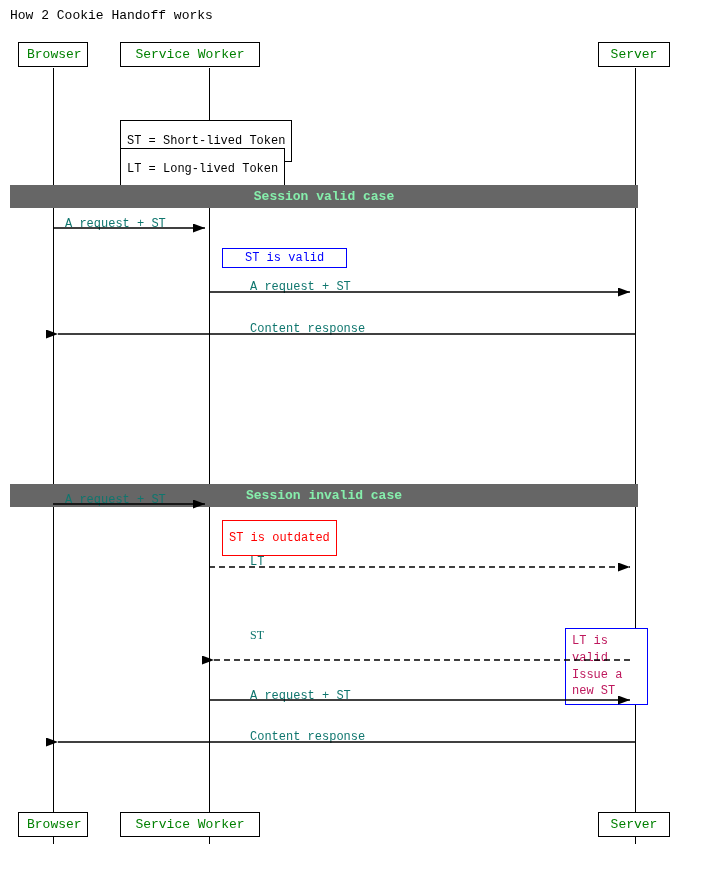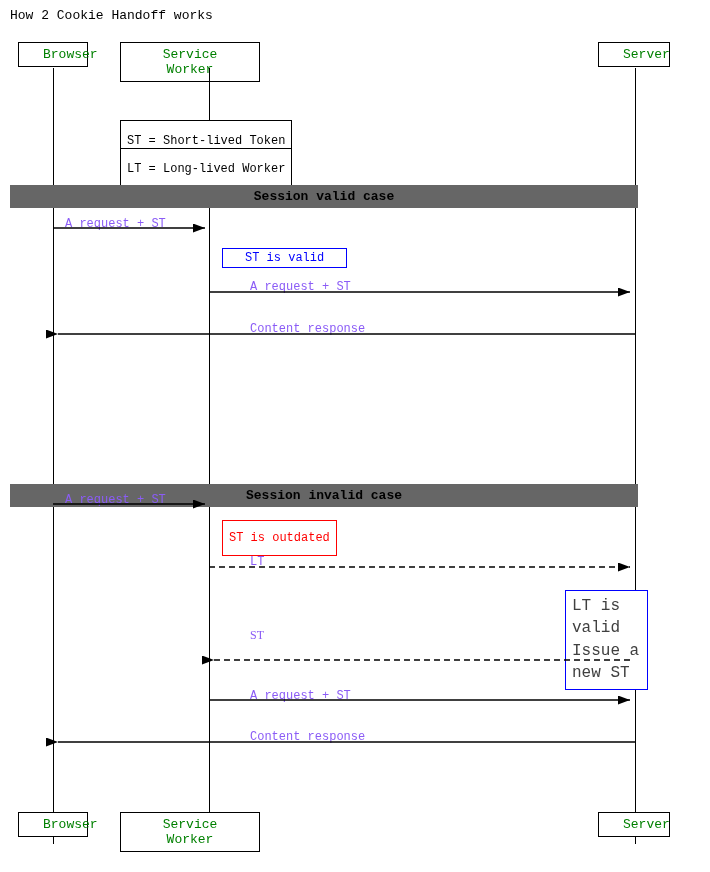--- a/index.html
+++ b/index.html
@@ -25,21 +25,21 @@
       top: 8px;
       left: 10px;
       font-size: 13px;
       color: #000;
     }
 
     
     .actor-box {
       position: absolute;
       border: 1px solid #000;
-      padding: 4px 24px;
+      padding: 4px 8px;
       font-size: 13px;
       text-align: center;
       background: #fff;
     }
 
     .actor-browser-top { top: 42px; left: 18px; width: 70px; color: green; }
     .actor-sw-top { top: 42px; left: 120px; width: 140px; color: green; }
     .actor-server-top { top: 42px; left: 598px; width: 72px; color: green; }
 
     
@@ -64,21 +64,21 @@
       border: 1px solid #000;
       padding: 13px 6px;
       background: #fff;
       font-size: 12px;
     }
 
     
     .section-header {
       position: absolute;
       background: #666;
-      color: #000000;
+      color: #86efac;
       font-size: 13px;
       font-weight: bold;
       text-align: center;
       padding: 4px 0;
       left: 10px;
       right: 10px;
     }
 
     
     svg.arrows {
@@ -87,21 +87,21 @@
       left: 0;
       width: 710px;
       height: 872px;
       pointer-events: none;
     }
 
     
     .msg-label {
       position: absolute;
       font-size: 12px;
-      color: #8b5cf6;
+      color: #0f766e;
       background: transparent;
     }
 
     
     .status-box-valid {
       position: absolute;
       border: 1px solid blue;
       color: blue;
       padding: 2px 22px;
       font-size: 12px;
@@ -111,44 +111,45 @@
       position: absolute;
       border: 1px solid red;
       color: red;
       padding: 10px 6px;
       font-size: 12px;
       background: #fff;
     }
     .status-box-ltvalid {
       position: absolute;
       border: 1px solid blue;
-      color: #404040;
+      color: #be185d;
       padding: 4px 6px;
-      font-size: 16px;
+      font-size: 12px;
       background: #fff;
       line-height: 1.4;
+      margin-top: 38px;
     }
   </style>
 </head>
 <body>
 
 <div class="diagram-container">
 
   <div class="title">How 2 Cookie Handoff works</div>
 
   <div class="actor-box actor-browser-top">Browser</div>
   <div class="actor-box actor-sw-top">Service Worker</div>
   <div class="actor-box actor-server-top">Server</div>
 
   <div class="lifeline lifeline-browser"></div>
   <div class="lifeline lifeline-sw"></div>
   <div class="lifeline lifeline-server"></div>
 
   <div class="note-box" style="top:120px; left:120px;">ST = Short-lived Token</div>
-  <div class="note-box" style="top:148px; left:120px;">LT = Long-lived Worker</div>
+  <div class="note-box" style="top:148px; left:120px;">LT = Long-lived Token</div>
 
   <div class="section-header" style="top:185px;">Session valid case</div>
 
   <div class="section-header" style="top:460px;margin-top:24px;">Session invalid case</div>
 
   <div class="msg-label" style="top:217px; left:65px;">A request + ST</div>
   <div class="msg-label" style="top:280px; left:250px;">A request + ST</div>
   <div class="msg-label" style="top:322px; left:250px;">Content response</div>
 
   <div class="msg-label" style="top:493px; left:65px;">A request + ST</div>

